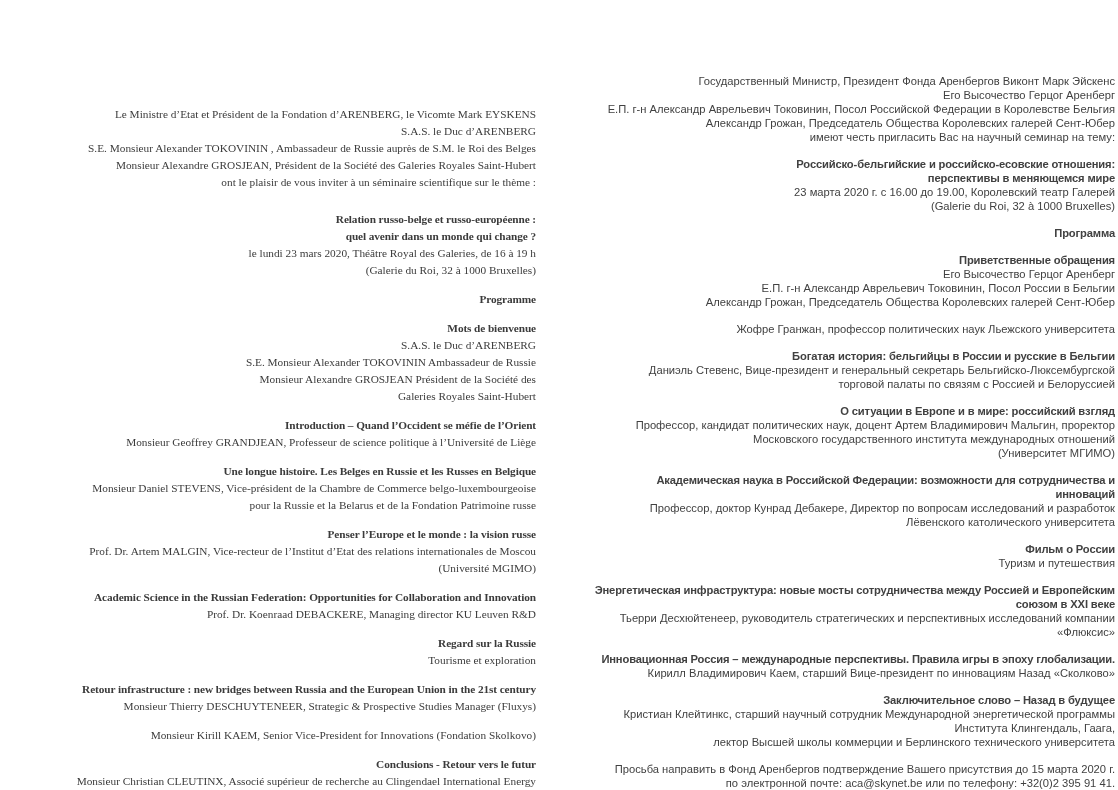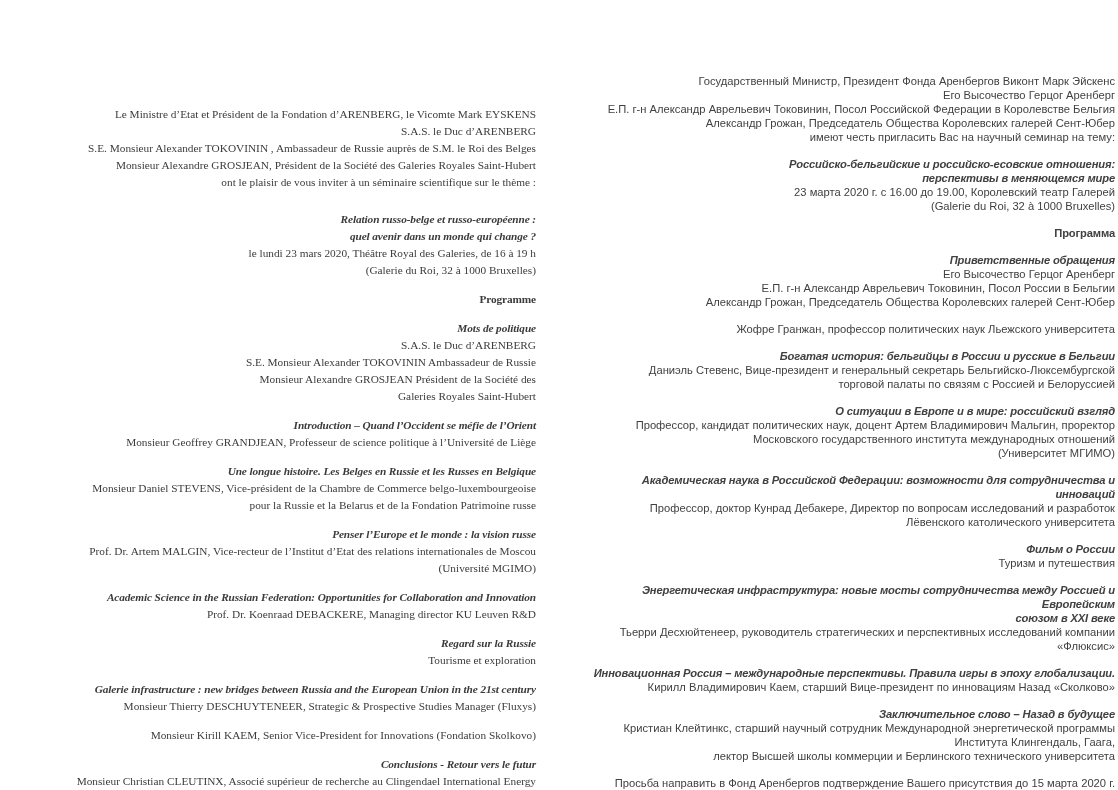--- a/index.html
+++ b/index.html
@@ -39,21 +39,21 @@
     top: 30px;
     width: 543px;
     font-family: "Liberation Sans", "DejaVu Sans", sans-serif;
     font-size: 11.2px;
     line-height: 14px;
     color: #414141;
   }
   .right-col p { margin-bottom: 13px; }
   .right-col .b { letter-spacing: -0.15px; }
   .b { font-weight: bold; }
-  .tight { margin-bottom: 0 !important; font-style: italic; }
+  .tight { margin-bottom: 0 !important; }
   .gap-lg { margin-bottom: 20px !important; }
   .mt8 { margin-top: 8px; }
 </style>
 </head>
 <body>
 
 <div>
 
   <div class="col left-col">
     <p class="gap-lg">Le Ministre d’Etat et Président de la Fondation d’ARENBERG, le Vicomte Mark EYSKENS
@@ -63,21 +63,21 @@
 ont le plaisir de vous inviter à un séminaire scientifique sur le thème :</p>
 
     <p class="b tight">Relation russo-belge et russo-européenne :
 quel avenir dans un monde qui change ?</p>
     <p>le lundi 23 mars 2020, Théâtre Royal des Galeries, de 16 à 19 h
 (Galerie du Roi, 32 à 1000 Bruxelles)</p>
 
     <p class="b">Programme</p>
 
     <div>
-      <p class="b tight">Mots de politique</p>
+      <p class="b tight">Mots de bienvenue</p>
       <p>S.A.S. le Duc d’ARENBERG
 S.E. Monsieur Alexander TOKOVININ  Ambassadeur de Russie
 Monsieur Alexandre GROSJEAN Président de la Société des
 Galeries Royales Saint-Hubert</p>
     </div>
     <div>
       <p class="b tight">Introduction – Quand l’Occident se méfie de l’Orient</p>
       <p>Monsieur Geoffrey GRANDJEAN, Professeur de science politique à l’Université de Liège</p>
     </div>
     <div>
@@ -92,21 +92,21 @@
     </div>
     <div>
       <p class="b tight">Academic Science in the Russian Federation: Opportunities for Collaboration and Innovation</p>
       <p>Prof. Dr. Koenraad DEBACKERE, Managing director KU Leuven R&amp;D</p>
     </div>
     <div>
       <p class="b tight">Regard sur la Russie</p>
       <p>Tourisme et exploration</p>
     </div>
     <div>
-      <p class="b tight">Galerie infrastructure : new bridges between Russia and the European Union in the 21st century</p>
+      <p class="b tight">Retour infrastructure : new bridges between Russia and the European Union in the 21st century</p>
       <p>Monsieur Thierry DESCHUYTENEER, Strategic &amp; Prospective Studies Manager (Fluxys)</p>
     </div>
     <div>
       <p>Monsieur Kirill KAEM, Senior Vice-President for Innovations (Fondation Skolkovo)</p>
     </div>
     <div>
       <p class="b tight">Conclusions - Retour vers le futur</p>
       <p>Monsieur Christian CLEUTINX, Associé supérieur de recherche au Clingendael International Energy
 Programme, La Haye, Chargé de cours à l’ESCP-Europe et TU Berlin</p>
     </div>

